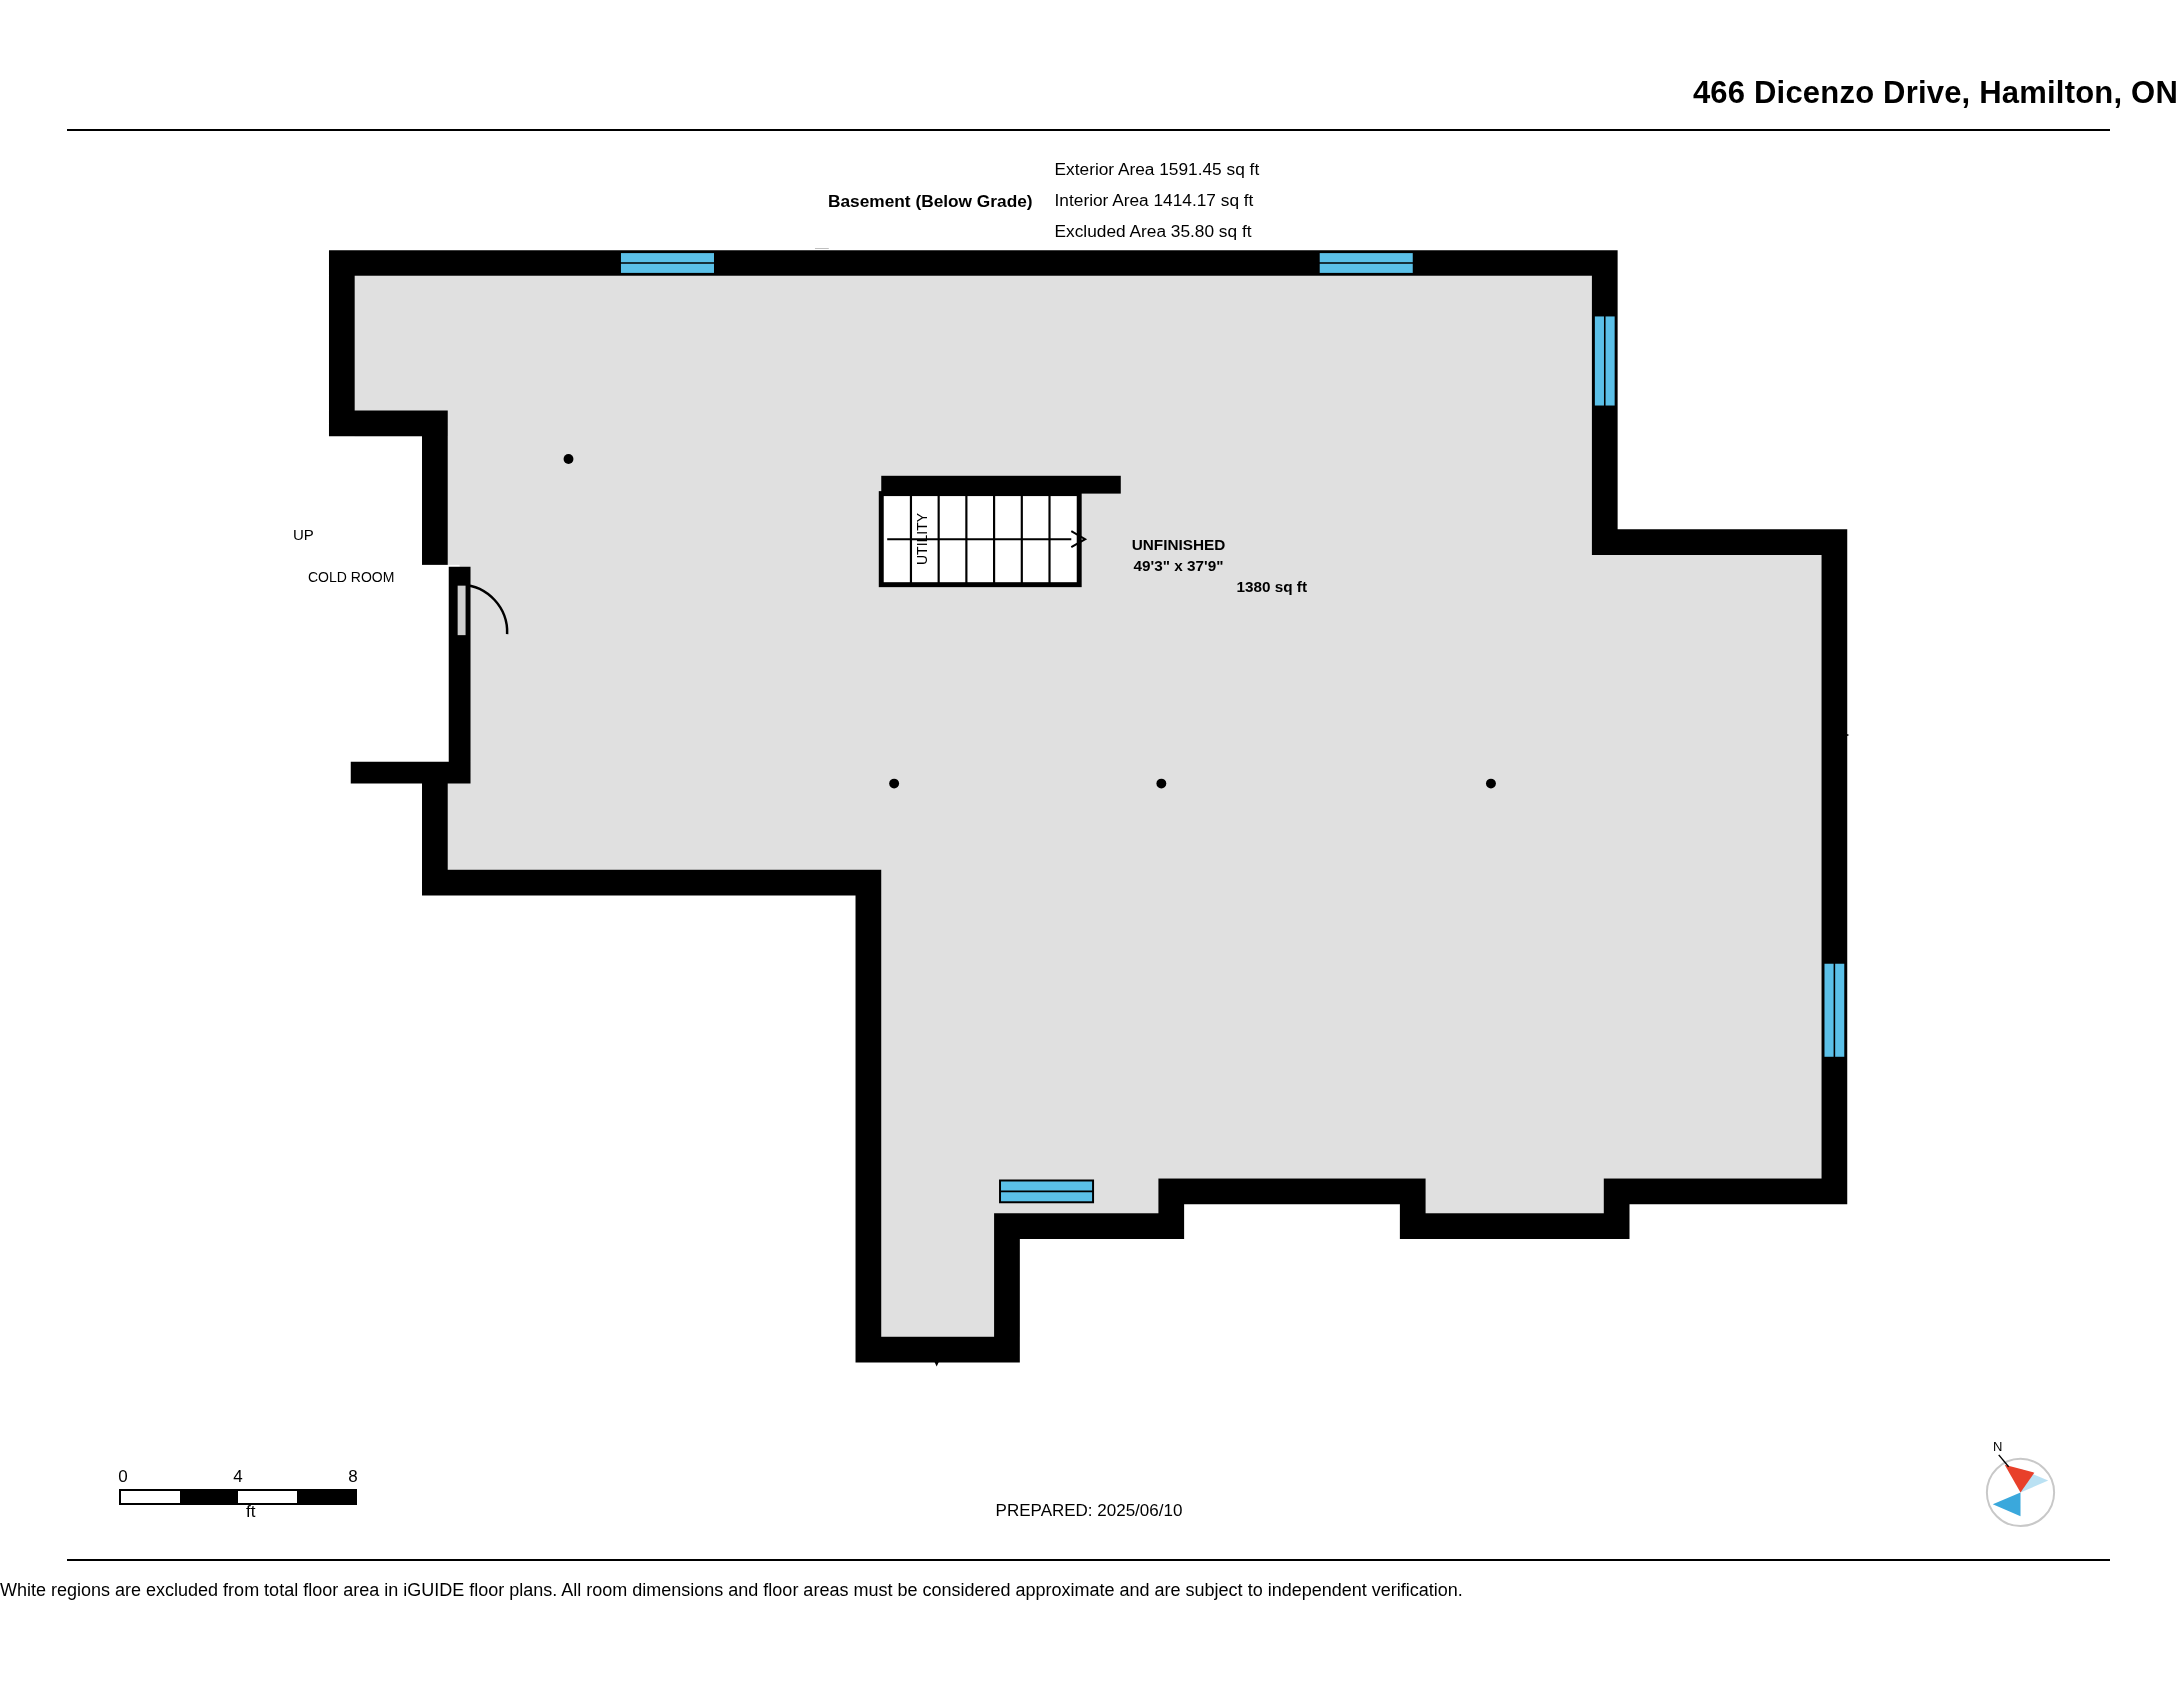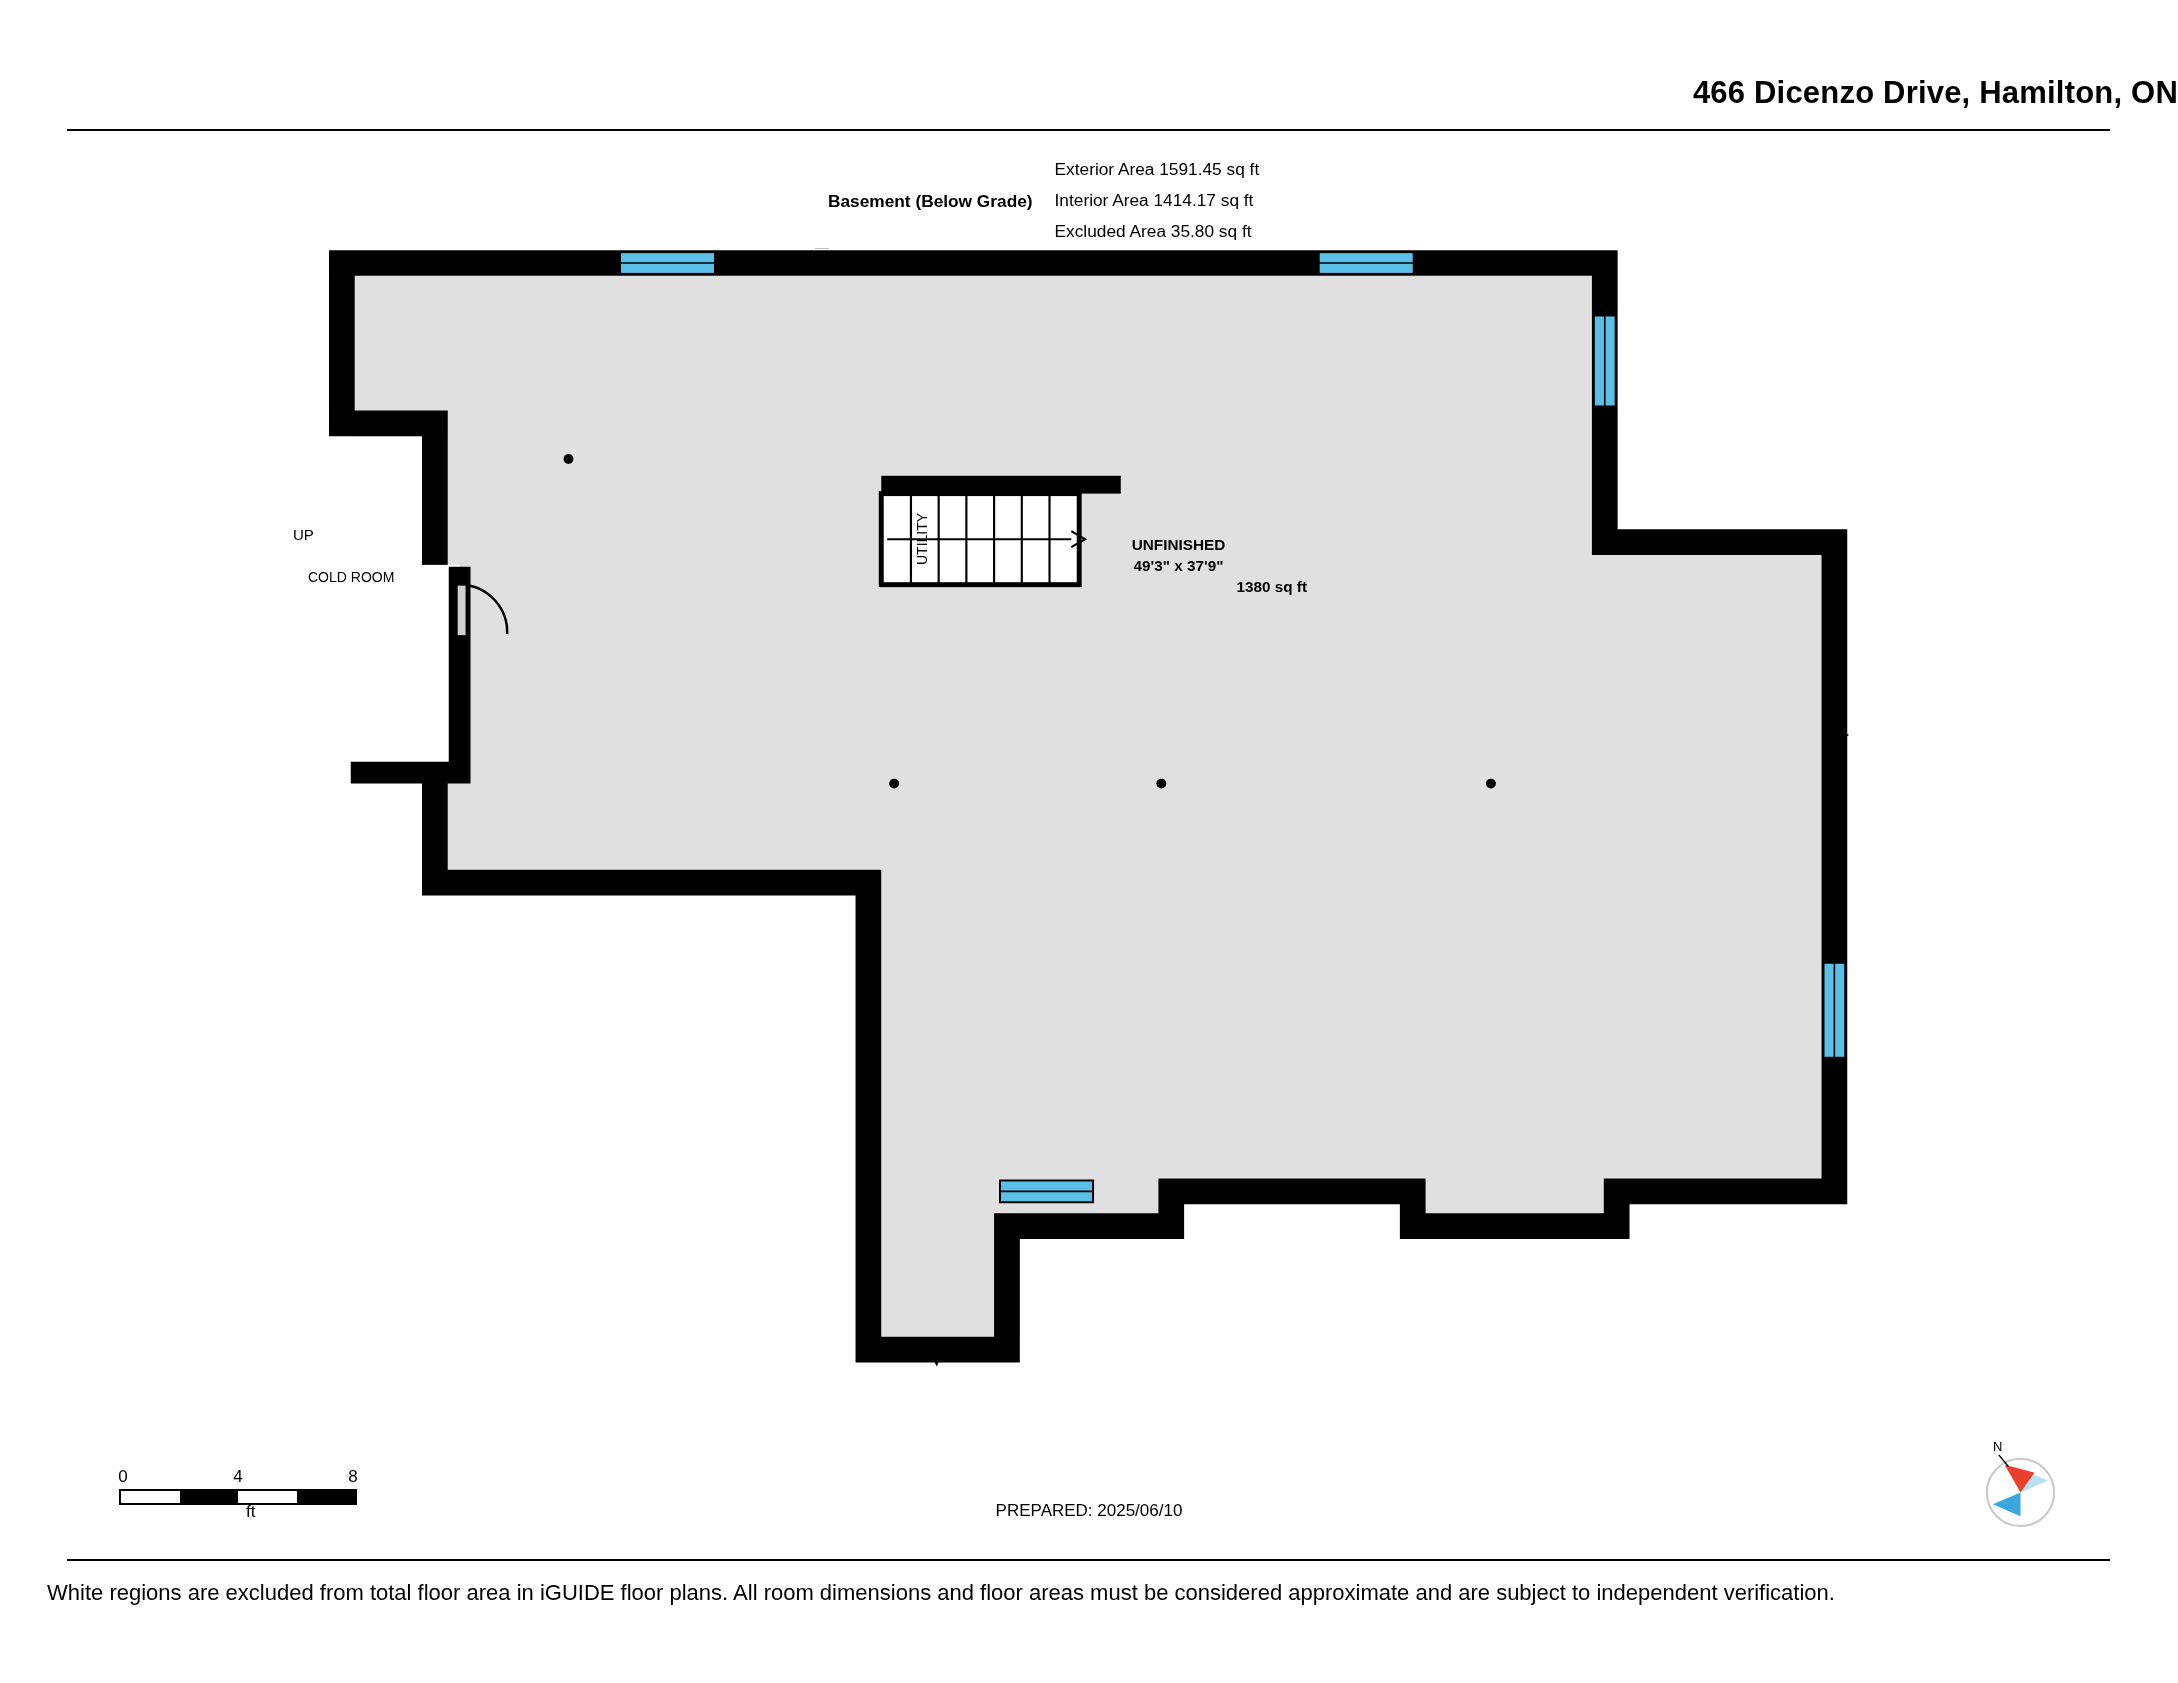--- a/index.html
+++ b/index.html
@@ -132,22 +132,21 @@
     left: 67px;
     width: 2043px;
     height: 2px;
     background: #000000;
   }
   .footer-note {
     position: absolute;
     top: 1580px;
     left: 0;
     width: 1882px;
-    text-align: center;
-    font-size: 22px;
+    font-size: 18px;
   }
 
   
   .plan-text {
     position: absolute;
     font-size: 15px;
     white-space: nowrap;
   }
   .vertical-text {
     transform: rotate(-90deg);

